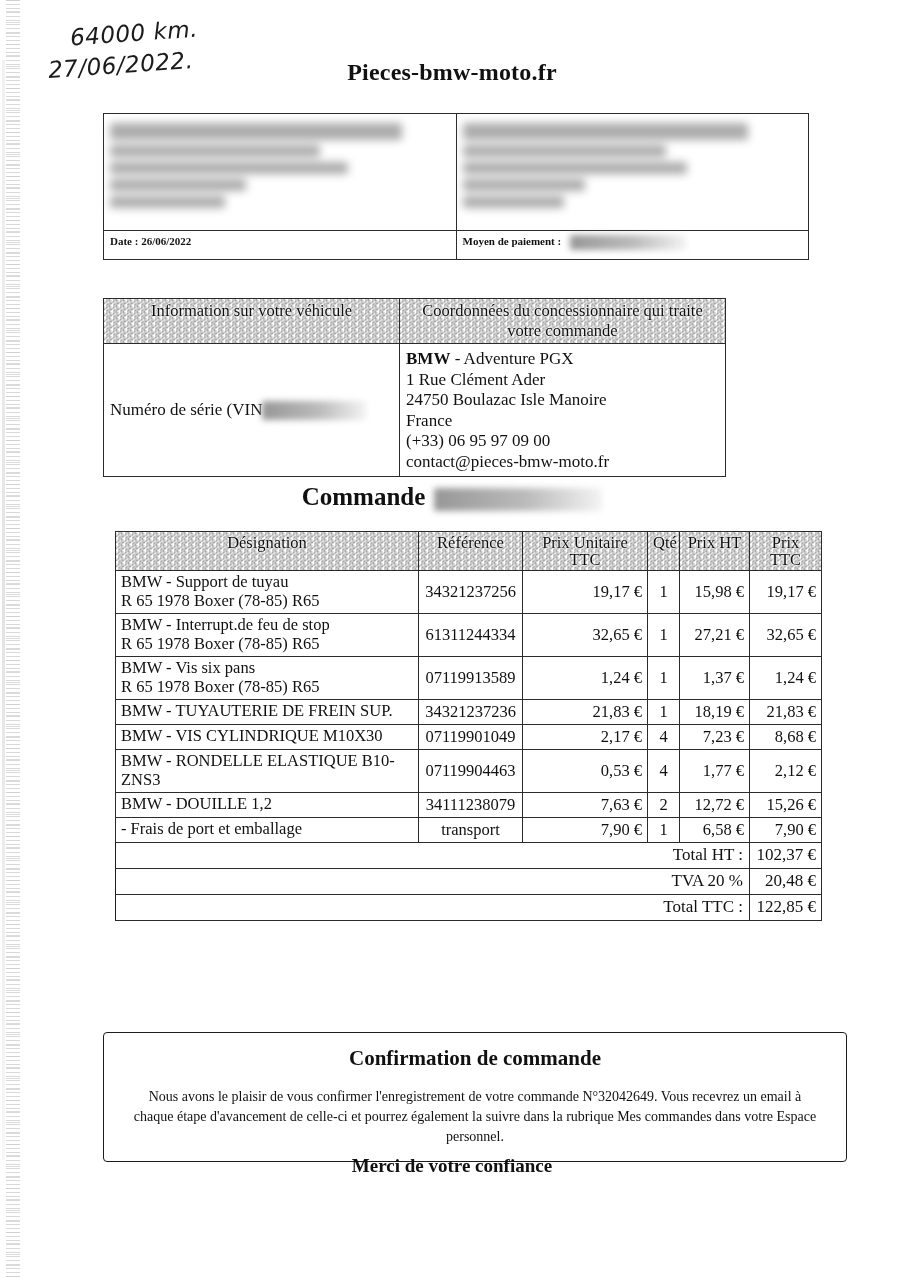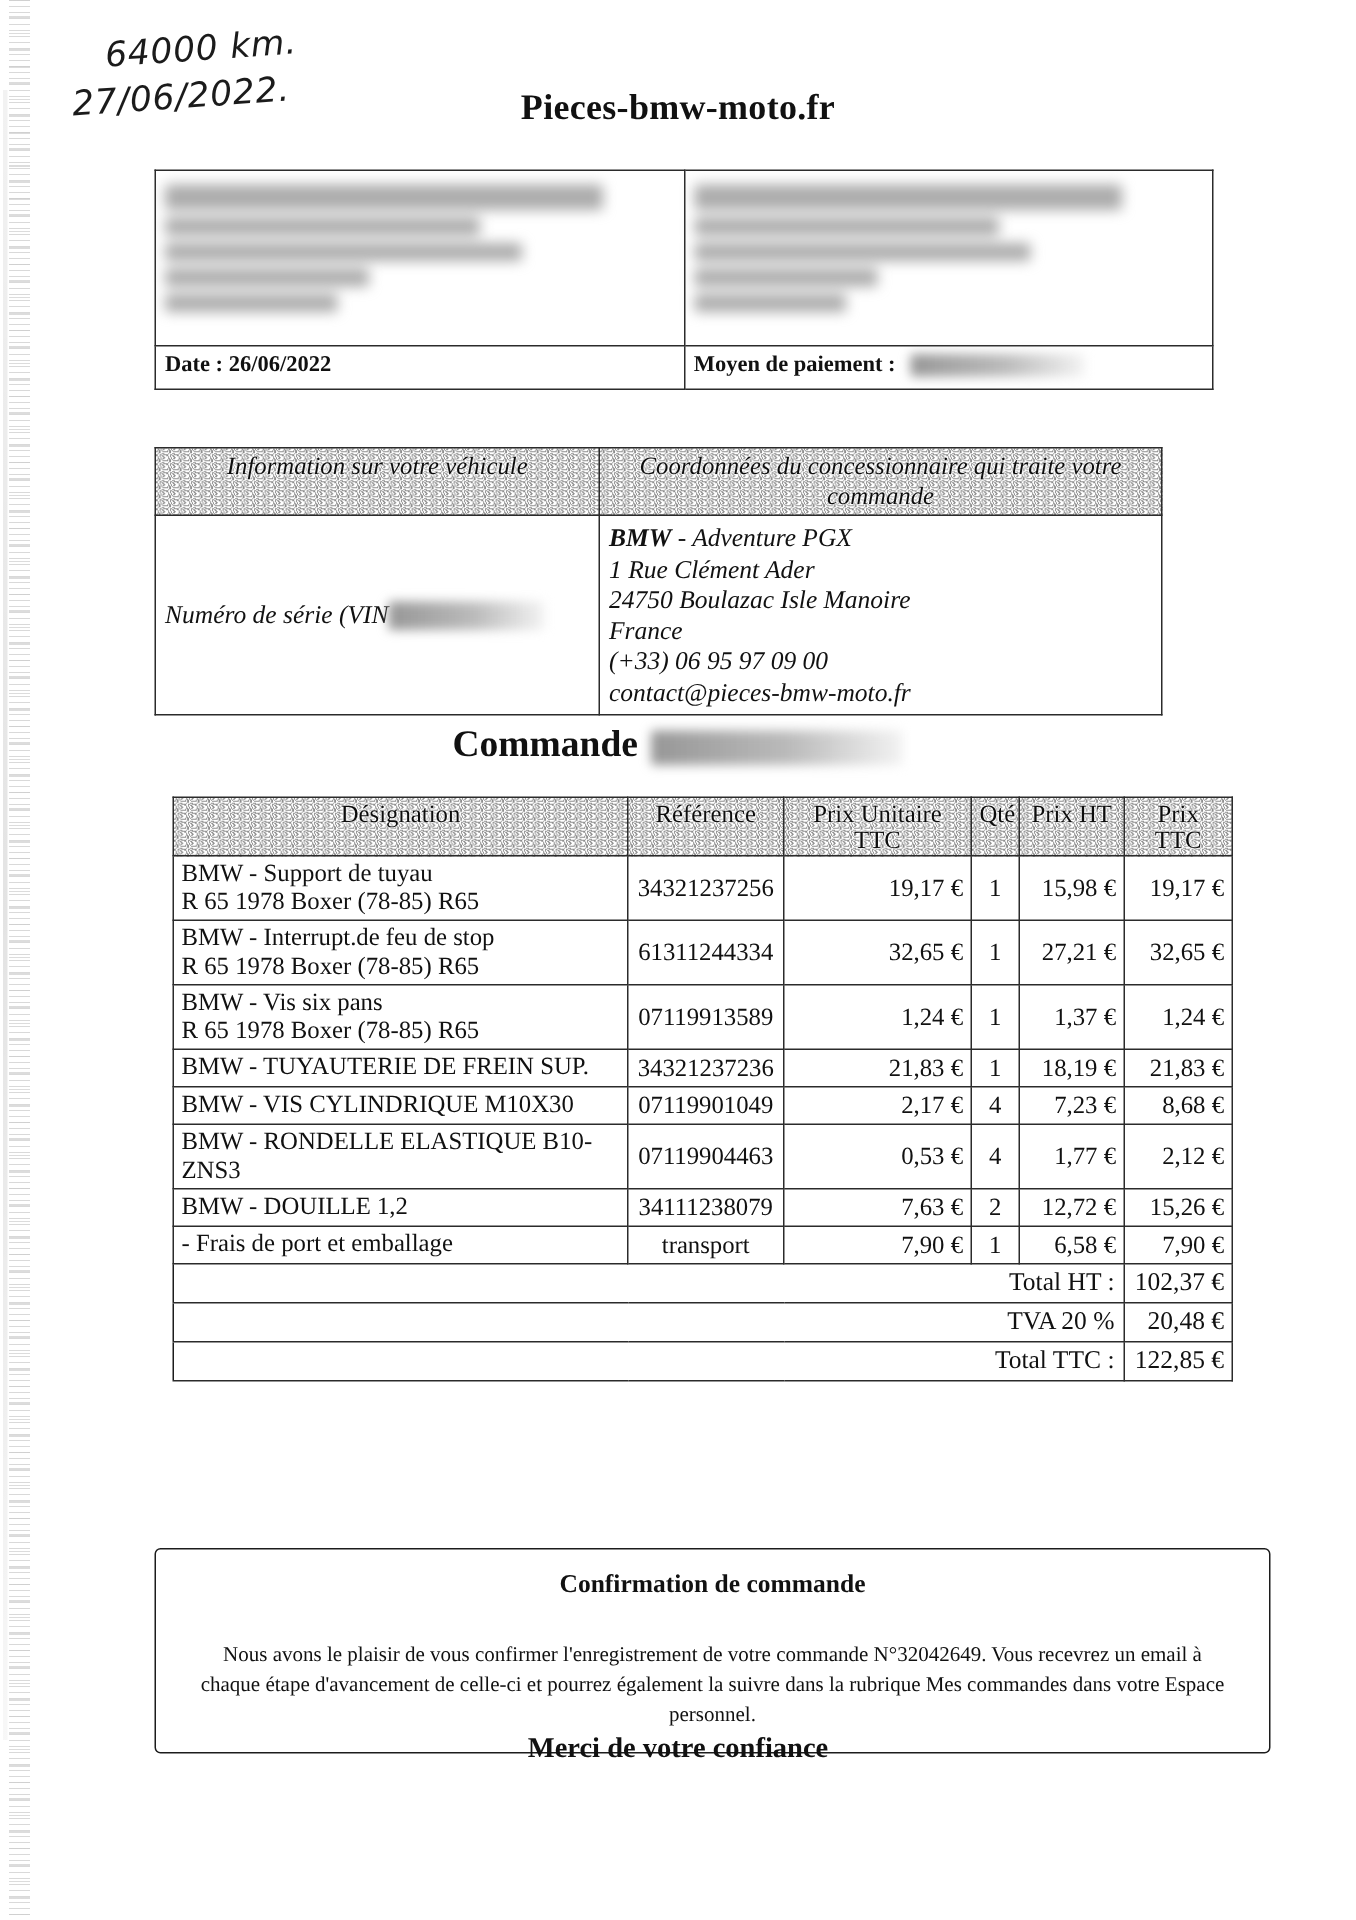--- a/index.html
+++ b/index.html
@@ -112,25 +112,25 @@
   .redact-line {
     background: #9a9a9a;
     border-radius: 2px;
     margin: 5px 0;
     opacity: .82;
   }
 
   
   #address-table { left: 103px; top: 113px; width: 706px; }
   #address-table .addr-body { height: 108px; padding: 4px 6px; }
-  #address-table .foot-cell { font-size: 15px; font-weight: bold; padding: 4px 6px; height: 20px; }
+  #address-table .foot-cell { font-size: 11px; font-weight: bold; padding: 4px 6px; height: 20px; }
   .foot-label { font-weight: bold; }
 
   
-  #vehicle-table { left: 103px; top: 298px; width: 672px; font-style: italic; }
+  #vehicle-table { left: 103px; top: 298px; width: 623px; }
   #vehicle-table .vh-hdr-left  { width: 285px; }
   #vehicle-table .vin-cell { height: 118px; vertical-align: middle; font-size: 17px; padding-left: 6px; margin-left: 38px; }
   #vehicle-table .dealer-cell { padding: 5px 0 4px 6px; line-height: 20.5px; font-size: 17px; }
   .dealer-strong { font-weight: bold; }
 
   
   #commande-heading {
     position: absolute;
     left: 0; right: 0;
     top: 483px;
@@ -161,21 +161,21 @@
   #confirmation-box {
     position: absolute;
     left: 103px; top: 1032px;
     width: 694px;
     border: 1.6px solid #1c1c1c;
     border-radius: 4px;
     background: #fff;
     padding: 8px 24px 14px;
     text-align: center;
   }
-  #confirmation-title { font-size: 17px; font-weight: bold; margin: 5px 0 28px; }
+  #confirmation-title { font-size: 21px; font-weight: bold; margin: 5px 0 16px; }
   #confirmation-text  { font-size: 14px; line-height: 20px; }
 
   
   #thanks {
     position: absolute;
     left: 0; right: 0;
     top: 1155px;
     text-align: center;
     font-size: 19px;
     font-weight: bold;

